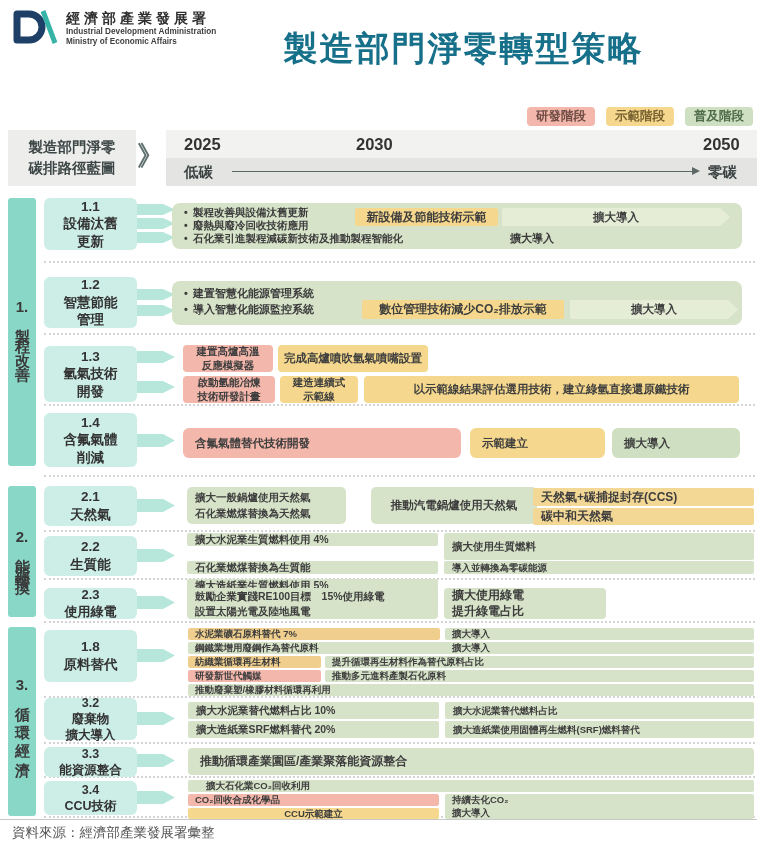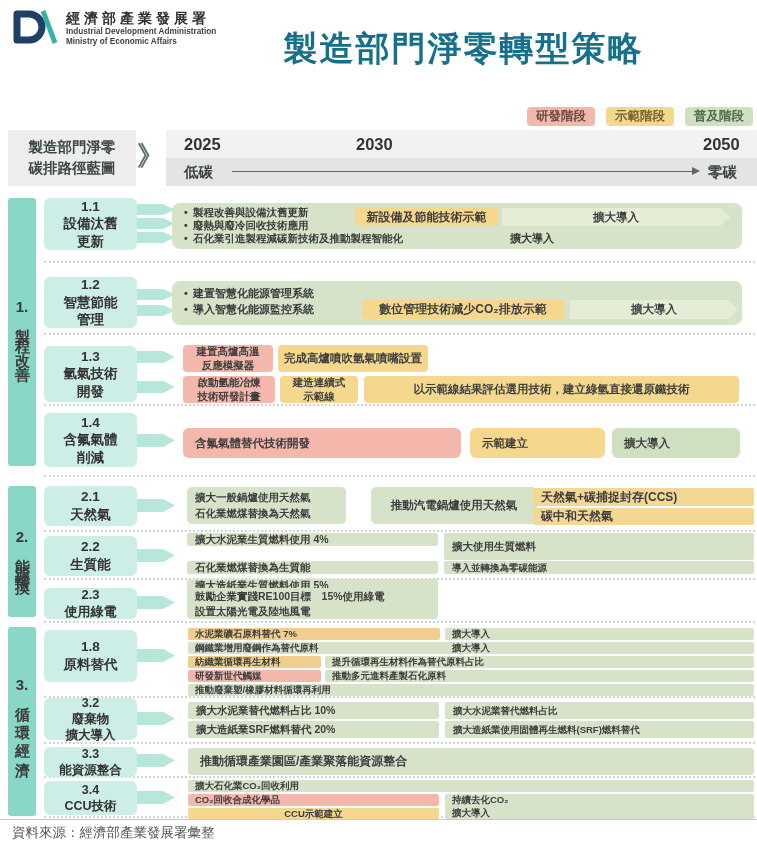--- a/index.html
+++ b/index.html
@@ -195,20 +195,22 @@
   <div class="b g f10" style="left:187px;top:561px;width:251px;height:13px;">石化業燃煤替換為生質能</div>
   <div class="b g f9" style="left:444px;top:561px;width:310px;height:13px;">導入並轉換為零碳能源</div>
 
   <div class="item" style="left:44px;top:588px;width:93px;height:31px;font-size:13px;">
     <div>2.3</div>
     <div>使用綠電</div>
   </div>
   <div class="chev" style="left:137px;top:596px;width:38px;height:13px;"></div>
   <div class="b g f10" style="left:187px;top:588px;width:251px;height:31px;border-radius:4px;line-height:1.4;">鼓勵企業實踐RE100目標　15%使用綠電
 設置太陽光電及陸地風電</div>
+  <div class="b g f12" style="left:444px;top:588px;width:162px;height:31px;border-radius:4px;line-height:1.3;">擴大使用綠電
+提升綠電占比</div>
 
   <div class="secbar" style="left:8px;top:627px;height:189px;">
     <div class="secnum">3.</div>
     <div class="secname" style="letter-spacing:18px;">循環經濟</div>
   </div>
 
   <div class="item" style="left:44px;top:630px;width:93px;height:52px;">
     <div>1.8</div>
     <div>原料替代</div>
   </div>
@@ -239,21 +241,21 @@
     <div>能資源整合</div>
   </div>
   <div class="chev" style="left:137px;top:754px;width:38px;height:13px;"></div>
   <div class="b g f12" style="left:188px;top:748px;width:566px;height:27px;padding-left:12px;border-radius:4px;">推動循環產業園區/產業聚落能資源整合</div>
 
   <div class="item" style="left:44px;top:781px;width:93px;height:34px;font-size:12.5px;">
     <div>3.4</div>
     <div>CCU技術</div>
   </div>
   <div class="chev" style="left:137px;top:791px;width:38px;height:13px;"></div>
-  <div class="b g f9" style="left:188px;top:780px;width:566px;height:12px;padding-left:7px;">擴大石化業CO₂回收利用</div>
+  <div class="b g f9" style="left:188px;top:780px;width:566px;height:12px;padding-left:18px;">擴大石化業CO₂回收利用</div>
   <div class="b p f9" style="left:188px;top:794px;width:251px;height:12px;padding-left:7px;">CO₂回收合成化學品</div>
   <div class="b y ctr f9" style="left:188px;top:808px;width:251px;height:11px;">CCU示範建立</div>
   <div class="b g f9" style="left:445px;top:794px;width:309px;height:25px;padding-left:7px;line-height:1.35;">持續去化CO₂
 擴大導入</div>
 
   <div class="footline"></div>
   <div class="src">資料來源：經濟部產業發展署彙整</div>
 
 </div>
 

